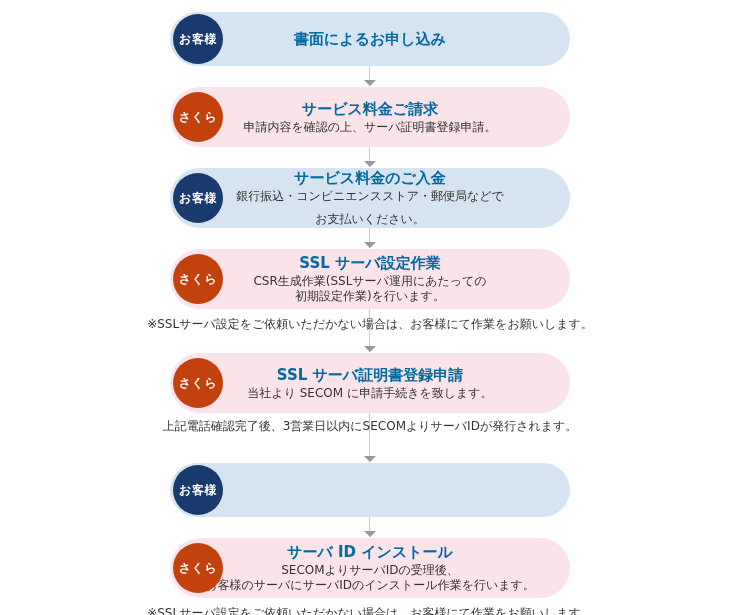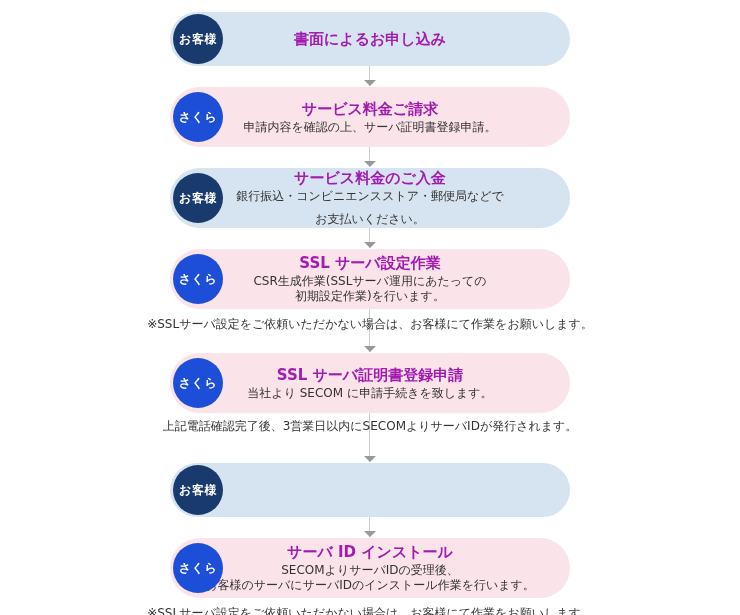--- a/index.html
+++ b/index.html
@@ -43,26 +43,26 @@
     border-radius: 50%;
     display: flex;
     align-items: center;
     justify-content: center;
     color: #ffffff;
     font-size: 12px;
     font-weight: bold;
     letter-spacing: 0.5px;
   }
   .pill.blue .badge { background: #193a6d; }
-  .pill.pink .badge { background: #1d4ed8; }
+  .pill.pink .badge { background: #c2410c; }
   .step-title {
     font-size: 15px;
     font-weight: bold;
     line-height: 19px;
-    color: #a21caf;
+    color: #0369a1;
   }
   .step-sub {
     font-size: 12px;
     line-height: 15px;
     color: #333333;
     margin-top: 1px;
   }
   .connector {
     position: relative;
     width: 100%;

